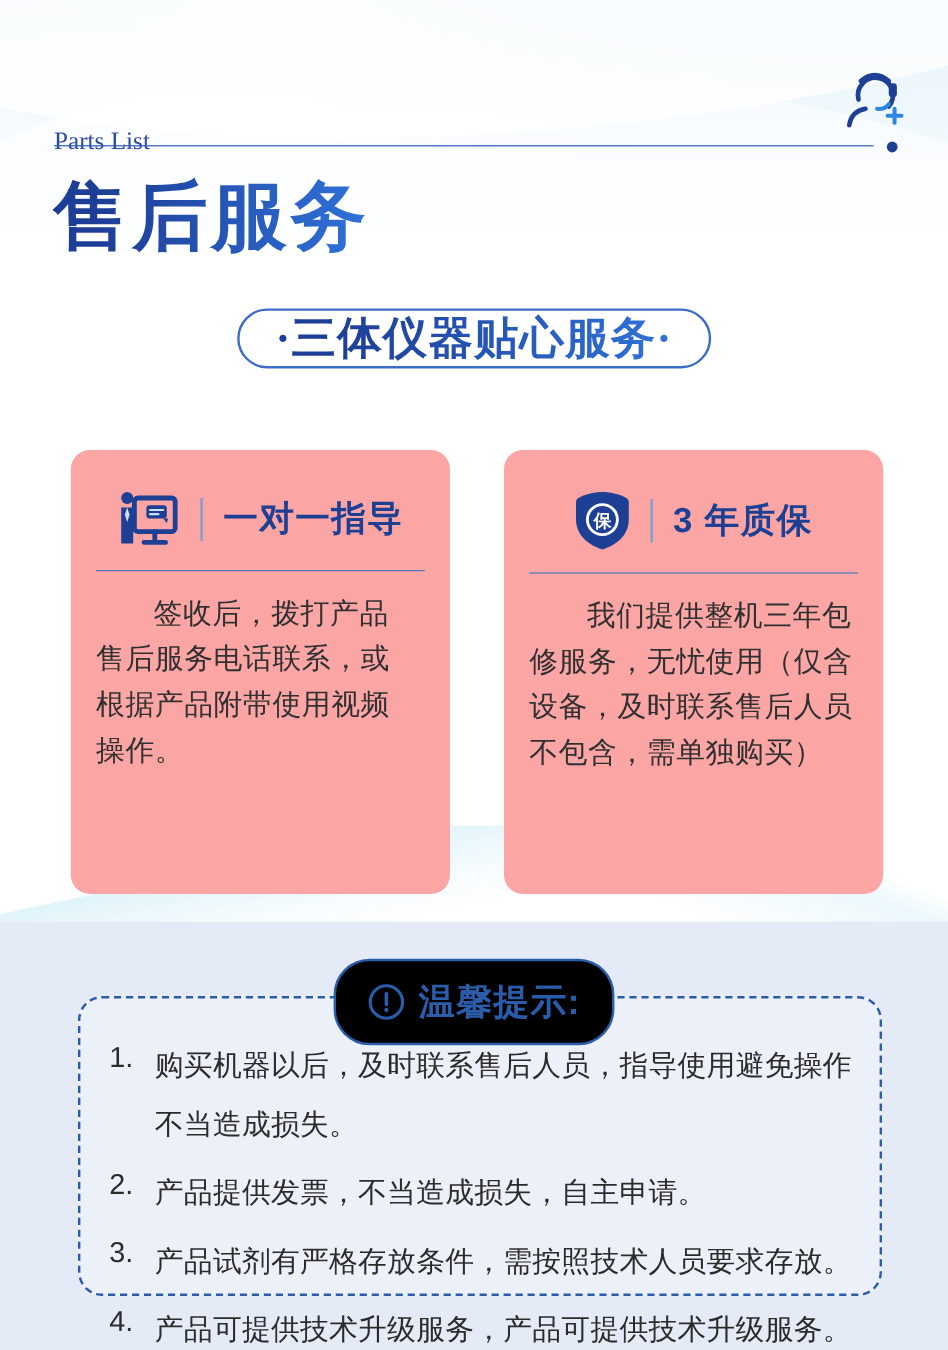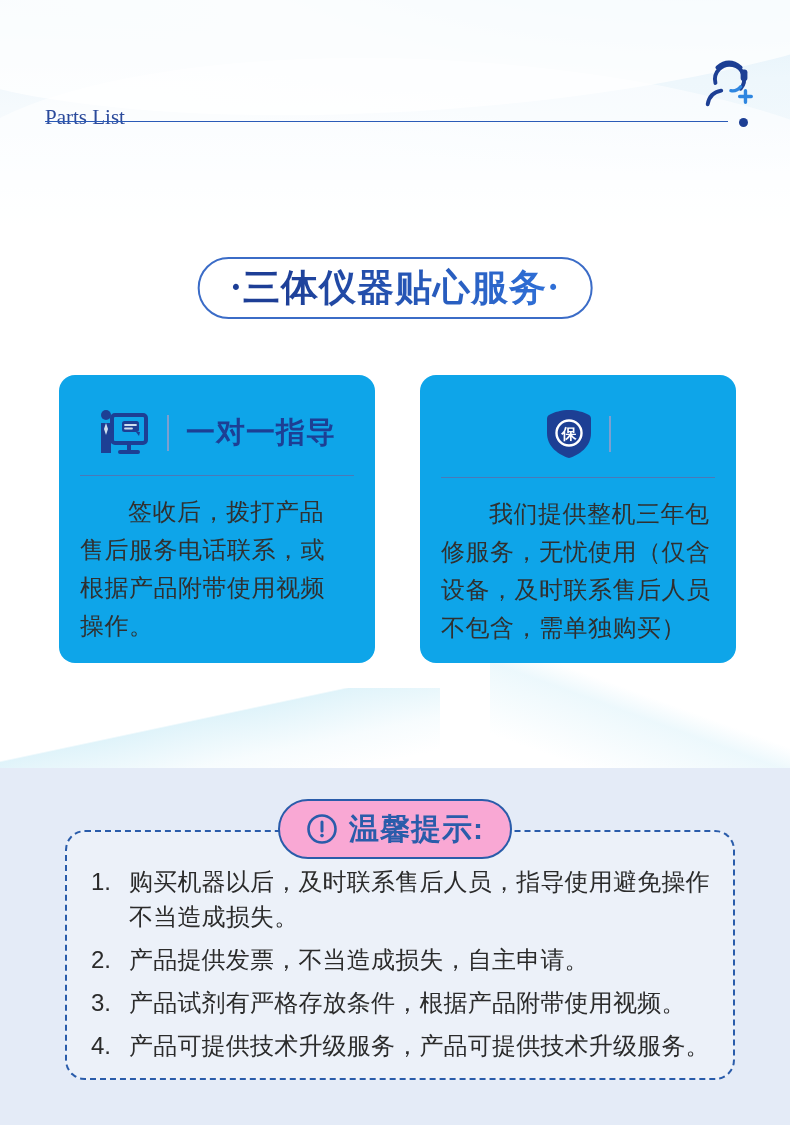--- a/index.html
+++ b/index.html
@@ -52,32 +52,32 @@
   }
   @supports ((-webkit-background-clip:text) or (background-clip:text)) {
     .grad-text {
       background:linear-gradient(90deg,#1d3e96 15%, #2f6fd6 95%);
       -webkit-background-clip:text; background-clip:text;
       color:transparent; -webkit-text-fill-color:transparent;
     }
   }
   .subtitle-pill {
     position:absolute; left:50%; top:257px; transform:translateX(-50%);
-    height:62px; padding:0 30px; border:2px solid #3b6cc7; border-radius:32px;
+    height:50px; padding:0 30px; border:2px solid #3b6cc7; border-radius:32px;
     display:flex; align-items:center; justify-content:flex-end; background:rgba(255,255,255,0.6);
   }
   .subtitle-pill span {
     font-size:37px; letter-spacing:1px; font-weight:600; color:#2355b8;
     font-family:"Liberation Serif", serif;
   }
 
   
   .card {
-    position:absolute; top:375px; width:316px; height:288px;
-    background:#0ea5e9; border-radius:16px;
+    position:absolute; top:375px; width:316px; height:370px;
+    background:#fca5a5; border-radius:16px;
   }
   .card.left  { left:59px;  }
   .card.right { left:420px; }
   .card-head {
     margin-top:34px; display:flex; align-items:center; justify-content:center; gap:17px;
   }
   .card-head .v-div { width:2px; height:36px; background:#7d9fd0; }
   .card-title { font-size:29px; font-weight:700; color:#1d3f94; letter-spacing:1px; }
   .h-div { margin:18px auto 0; width:calc(100% - 42px); height:1px; background:#4a79b8; }
   .card-body {
@@ -91,33 +91,33 @@
     position:absolute; left:0; top:768px; width:790px; height:357px;
     background:#e4ebf7;
   }
   .dashed-box {
     position:absolute; left:65px; top:62px; width:670px; height:250px;
     border:2px dashed #2a5caa; border-radius:20px;
     background:rgba(255,255,255,0.30);
   }
   .tips-pill {
     position:absolute; left:50%; top:31px; transform:translateX(-50%);
-    height:60px; padding:0 26px; background:#f9a8d4;
+    height:72px; padding:0 26px; background:#000000;
     border:2px solid #2a5caa; border-radius:30px;
     display:flex; align-items:center; gap:11px; z-index:2;
   }
   .tips-pill .label { font-size:30px; font-weight:700; color:#2a5caa; letter-spacing:1px; }
   .tips-list { position:absolute; left:65px; top:96px; width:670px; padding:0 14px 0 26px; }
   .tip-row { display:flex; margin-top:8px; }
   .tip-row:first-child { margin-top:0; }
   .tip-num {
     flex:0 0 38px; font-size:24px; line-height:35px; color:#2b2b2b;
   }
   .tip-text {
-    flex:1; font-size:24px; line-height:35px; color:#2b2b2b;
+    flex:1; font-size:24px; line-height:49px; color:#2b2b2b;
     white-space:pre-line; letter-spacing:0.2px;
   }
 </style>
 </head>
 <body>
 
 <div class="page">
 
   <div class="top-bg">
     <div class="top-wave1"></div>
@@ -139,20 +139,21 @@
     <rect x="44" y="20" width="7" height="12" rx="3" fill="#1d3f94"></rect>
 
     <path d="M34 42 q6 1 10 -4" stroke="#2e86e0" stroke-width="3.5" stroke-linecap="round"></path>
 
     <path d="M49 42 v12 M43 48 h12" stroke="#2e86e0" stroke-width="3.5" stroke-linecap="round"></path>
   </svg>
 
   <div class="header-line"></div>
   <div class="header-dot"></div>
 
+  <h1 class="page-title grad-text">售后服务</h1>
 
   <div class="subtitle-pill">
     <span class="grad-text">·三体仪器贴心服务·</span>
   </div>
 
   <div class="card left">
     <div class="card-head">
       <svg width="52" height="48" viewBox="0 0 52 48">
 
         <rect x="14" y="6" width="34" height="28" rx="3" fill="none" stroke="#1d3f94" stroke-width="4"></rect>
@@ -178,20 +179,21 @@
   </div>
 
   <div class="card right">
     <div class="card-head">
       <svg width="46" height="50" viewBox="0 0 46 50">
         <path d="M23 1 C30 1 38 3 43 6 C44.5 7 45 8 45 10 L45 24 C45 38 33 46 23 49 C13 46 1 38 1 24 L1 10 C1 8 1.5 7 3 6 C8 3 16 1 23 1 Z" fill="#1d3f94"></path>
         <circle cx="23" cy="24" r="12.5" fill="none" stroke="#ffffff" stroke-width="2.4"></circle>
         <text x="23" y="30" text-anchor="middle" font-size="15" font-weight="bold" fill="#ffffff">保</text>
       </svg>
       <div class="v-div"></div>
+      <div class="card-title">3 年质保</div>
     </div>
     <div class="h-div"></div>
     <p class="card-body">我们提供整机三年包
 修服务，无忧使用（仅含
 设备，及时联系售后人员
 不包含，需单独购买）</p>
   </div>
 
   <div class="bottom-section">
     <div class="dashed-box"></div>
@@ -210,21 +212,21 @@
         <span class="tip-num">1.</span>
         <span class="tip-text">购买机器以后，及时联系售后人员，指导使用避免操作
 不当造成损失。</span>
       </div>
       <div class="tip-row">
         <span class="tip-num">2.</span>
         <span class="tip-text">产品提供发票，不当造成损失，自主申请。</span>
       </div>
       <div class="tip-row">
         <span class="tip-num">3.</span>
-        <span class="tip-text">产品试剂有严格存放条件，根据产品附带使用视频。</span>
+        <span class="tip-text">产品试剂有严格存放条件，需按照技术人员要求存放。</span>
       </div>
       <div class="tip-row">
         <span class="tip-num">4.</span>
         <span class="tip-text">产品可提供技术升级服务，产品可提供技术升级服务。</span>
       </div>
     </div>
   </div>
 
 </div>
 

